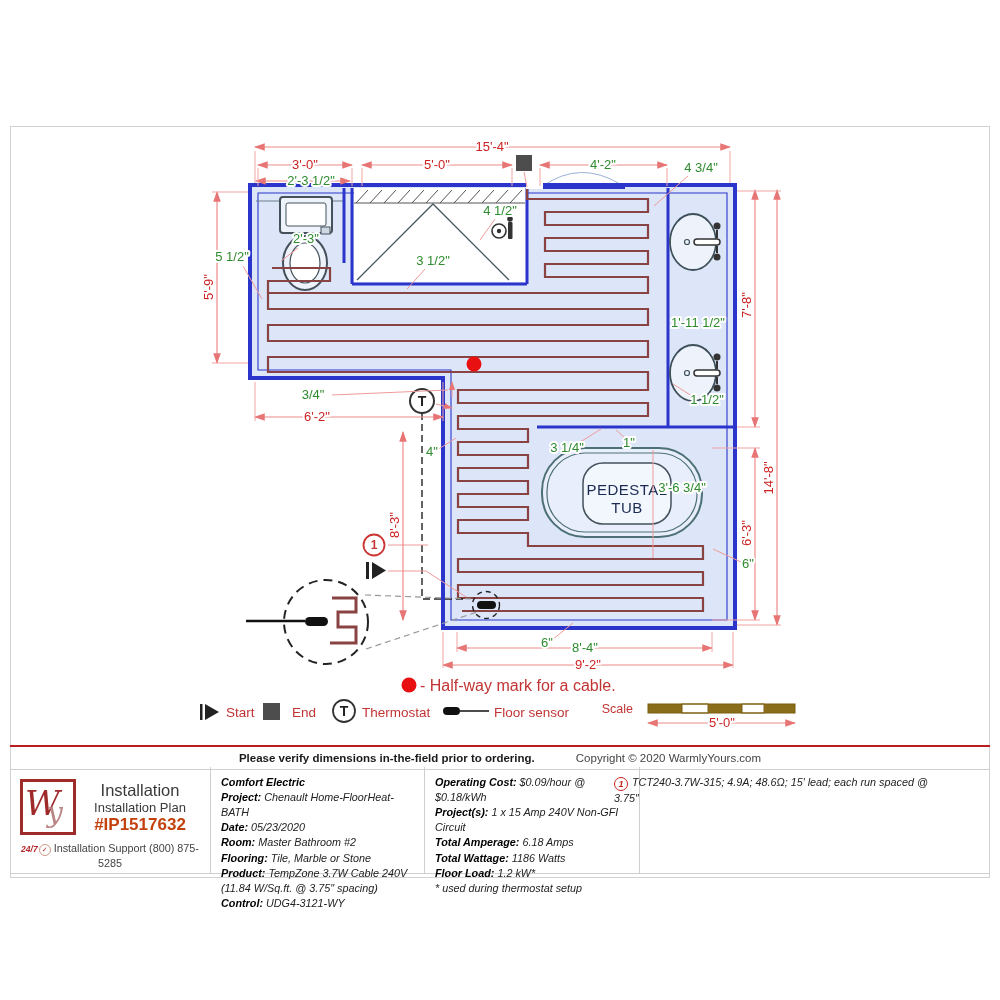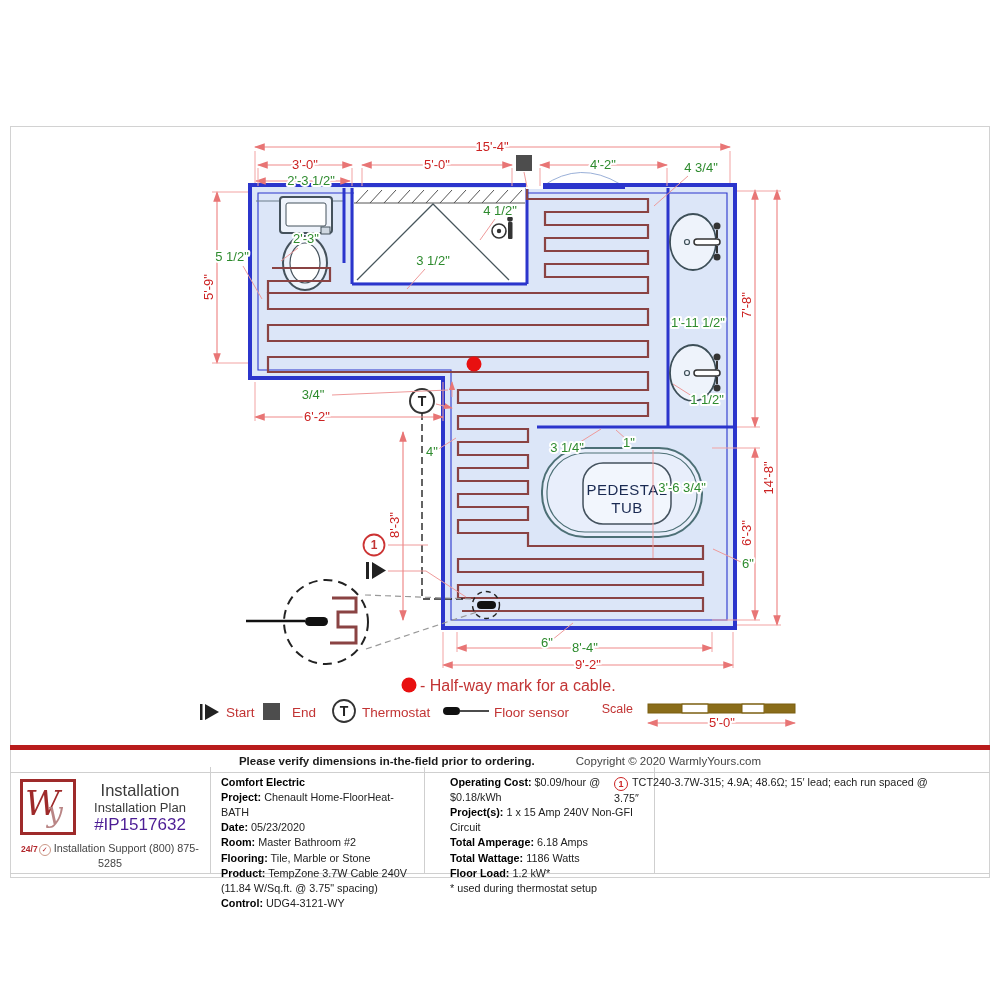--- a/index.html
+++ b/index.html
@@ -13,42 +13,42 @@
   .tubtxt{font:15px "Liberation Sans",sans-serif;fill:#1a2a52;letter-spacing:.5px;text-anchor:middle;}
   .legtxt{font:13.5px "Liberation Sans",sans-serif;fill:#c23434;}
   .half{font:16px "Liberation Sans",sans-serif;fill:#c23434;}
   .scl{font:12.5px "Liberation Sans",sans-serif;fill:#c23434;}
   .tsym{font:bold 14px "Liberation Sans",sans-serif;fill:#222;text-anchor:middle;}
   .c1{font:bold 12px "Liberation Sans",sans-serif;fill:#c23434;text-anchor:middle;}
   .dim{stroke:#ef8a8a;stroke-width:1.2;}
   .ext{stroke:#f2a3a3;stroke-width:1;}
   .leader{stroke:#ef9a9a;stroke-width:1;fill:none;}
   
-  #notice{position:absolute;left:10px;top:745px;width:980px;height:22px;border-top:5px solid #b91c1c;
+  #notice{position:absolute;left:10px;top:745px;width:980px;height:22px;border-top:2px solid #b91c1c;
           border-bottom:1px solid #cfcfcf;display:flex;align-items:center;justify-content:center;
           font-size:11.5px;color:#444;gap:36px;}
   #notice b{color:#1a1a1a;margin-right:5px;}
   #infotable{position:absolute;left:10px;top:767px;width:980px;height:106px;border-bottom:1px solid #cfcfcf;}
   .col{position:absolute;top:0;height:106px;box-sizing:border-box;border-right:1px solid #cfcfcf;}
   #col1{left:0;width:201px;border-right:1px solid #cfcfcf;}
   #col2{left:201px;width:214px;}
-  #col3{left:430px;width:215px;}
+  #col3{left:415px;width:215px;}
   #col4{left:594px;width:350px;border-right:none;}
-  .pad{padding:8px 10px;font-size:10.8px;line-height:1.4;color:#222;}
+  .pad{padding:8px 10px;font-size:10.8px;line-height:1.4;color:#222;font-style:italic;}
   .pad b{color:#000;}
   #brandwrap{display:flex;align-items:flex-start;padding:12px 6px 0 10px;}
   #logo{width:50px;height:50px;border:3px solid #9e2a2a;position:relative;flex:0 0 auto;}
   #logo .w{position:absolute;left:2px;top:1px;font:italic 34px "DejaVu Serif",serif;color:#9e2a2a;}
   #logo .y{position:absolute;left:24px;top:14px;font:italic 28px "DejaVu Serif",serif;color:#b98585;}
   #brandtext{flex:1;text-align:center;color:#3a3a3a;padding-top:2px;}
   #brandtext .l1{font-size:16.5px;}
   #brandtext .l2{font-size:13px;}
-  #brandtext .l3{font-size:17px;font-weight:normal;color:#4c1d95;}
+  #brandtext .l3{font-size:17px;font-weight:bold;color:#c2410c;}
   #support{text-align:center;font-size:10.8px;color:#444;margin-top:6px;line-height:1.3;}
-  .badge247{color:#b3282d;font-weight:bold;font-size:8.5px;}
+  .badge247{color:#b3282d;font-weight:bold;font-style:italic;font-size:8.5px;}
   .chk{display:inline-block;width:10px;height:10px;border:1px solid #c98;border-radius:50%;
        font-size:7px;line-height:10px;color:#b3282d;text-align:center;margin:0 3px 0 1px;}
   .numcirc{display:inline-block;width:12px;height:12px;border:1.3px solid #cc2222;border-radius:50%;
        color:#cc2222;font-size:9px;font-weight:bold;line-height:12px;text-align:center;margin-right:4px;
        vertical-align:-1px;}
 </style>
 </head>
 <body>
 
 <div id="page">

